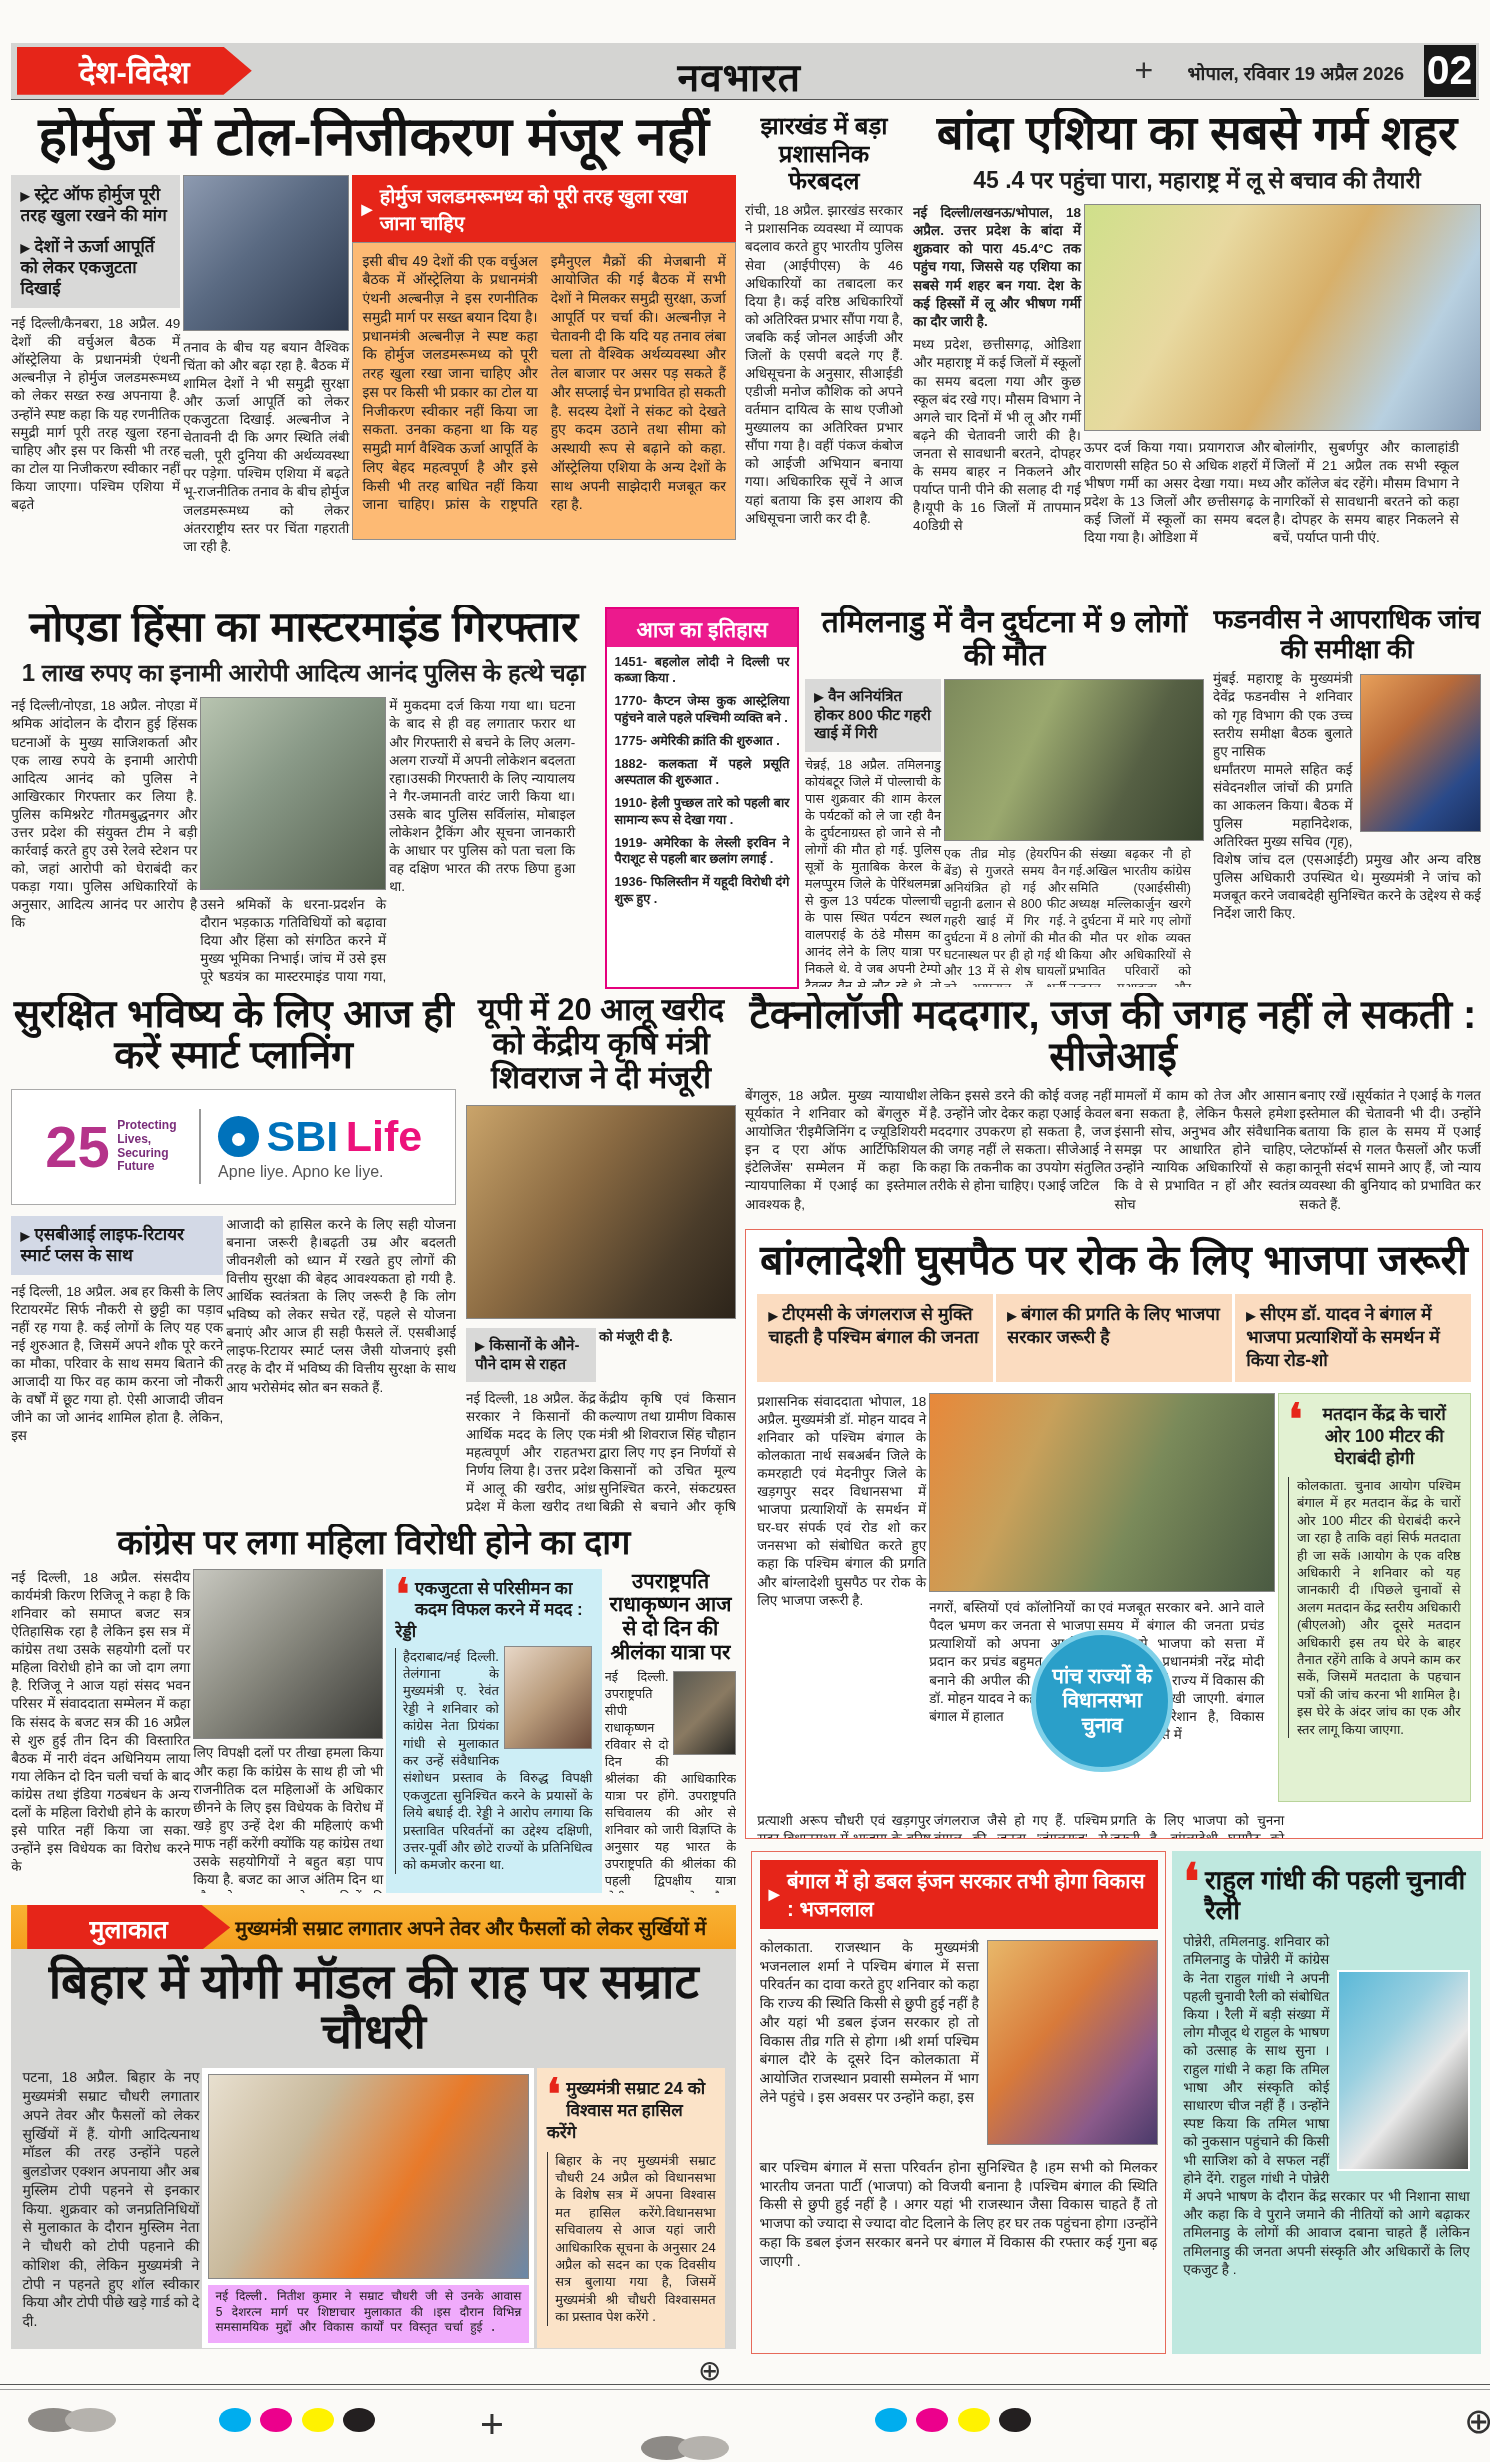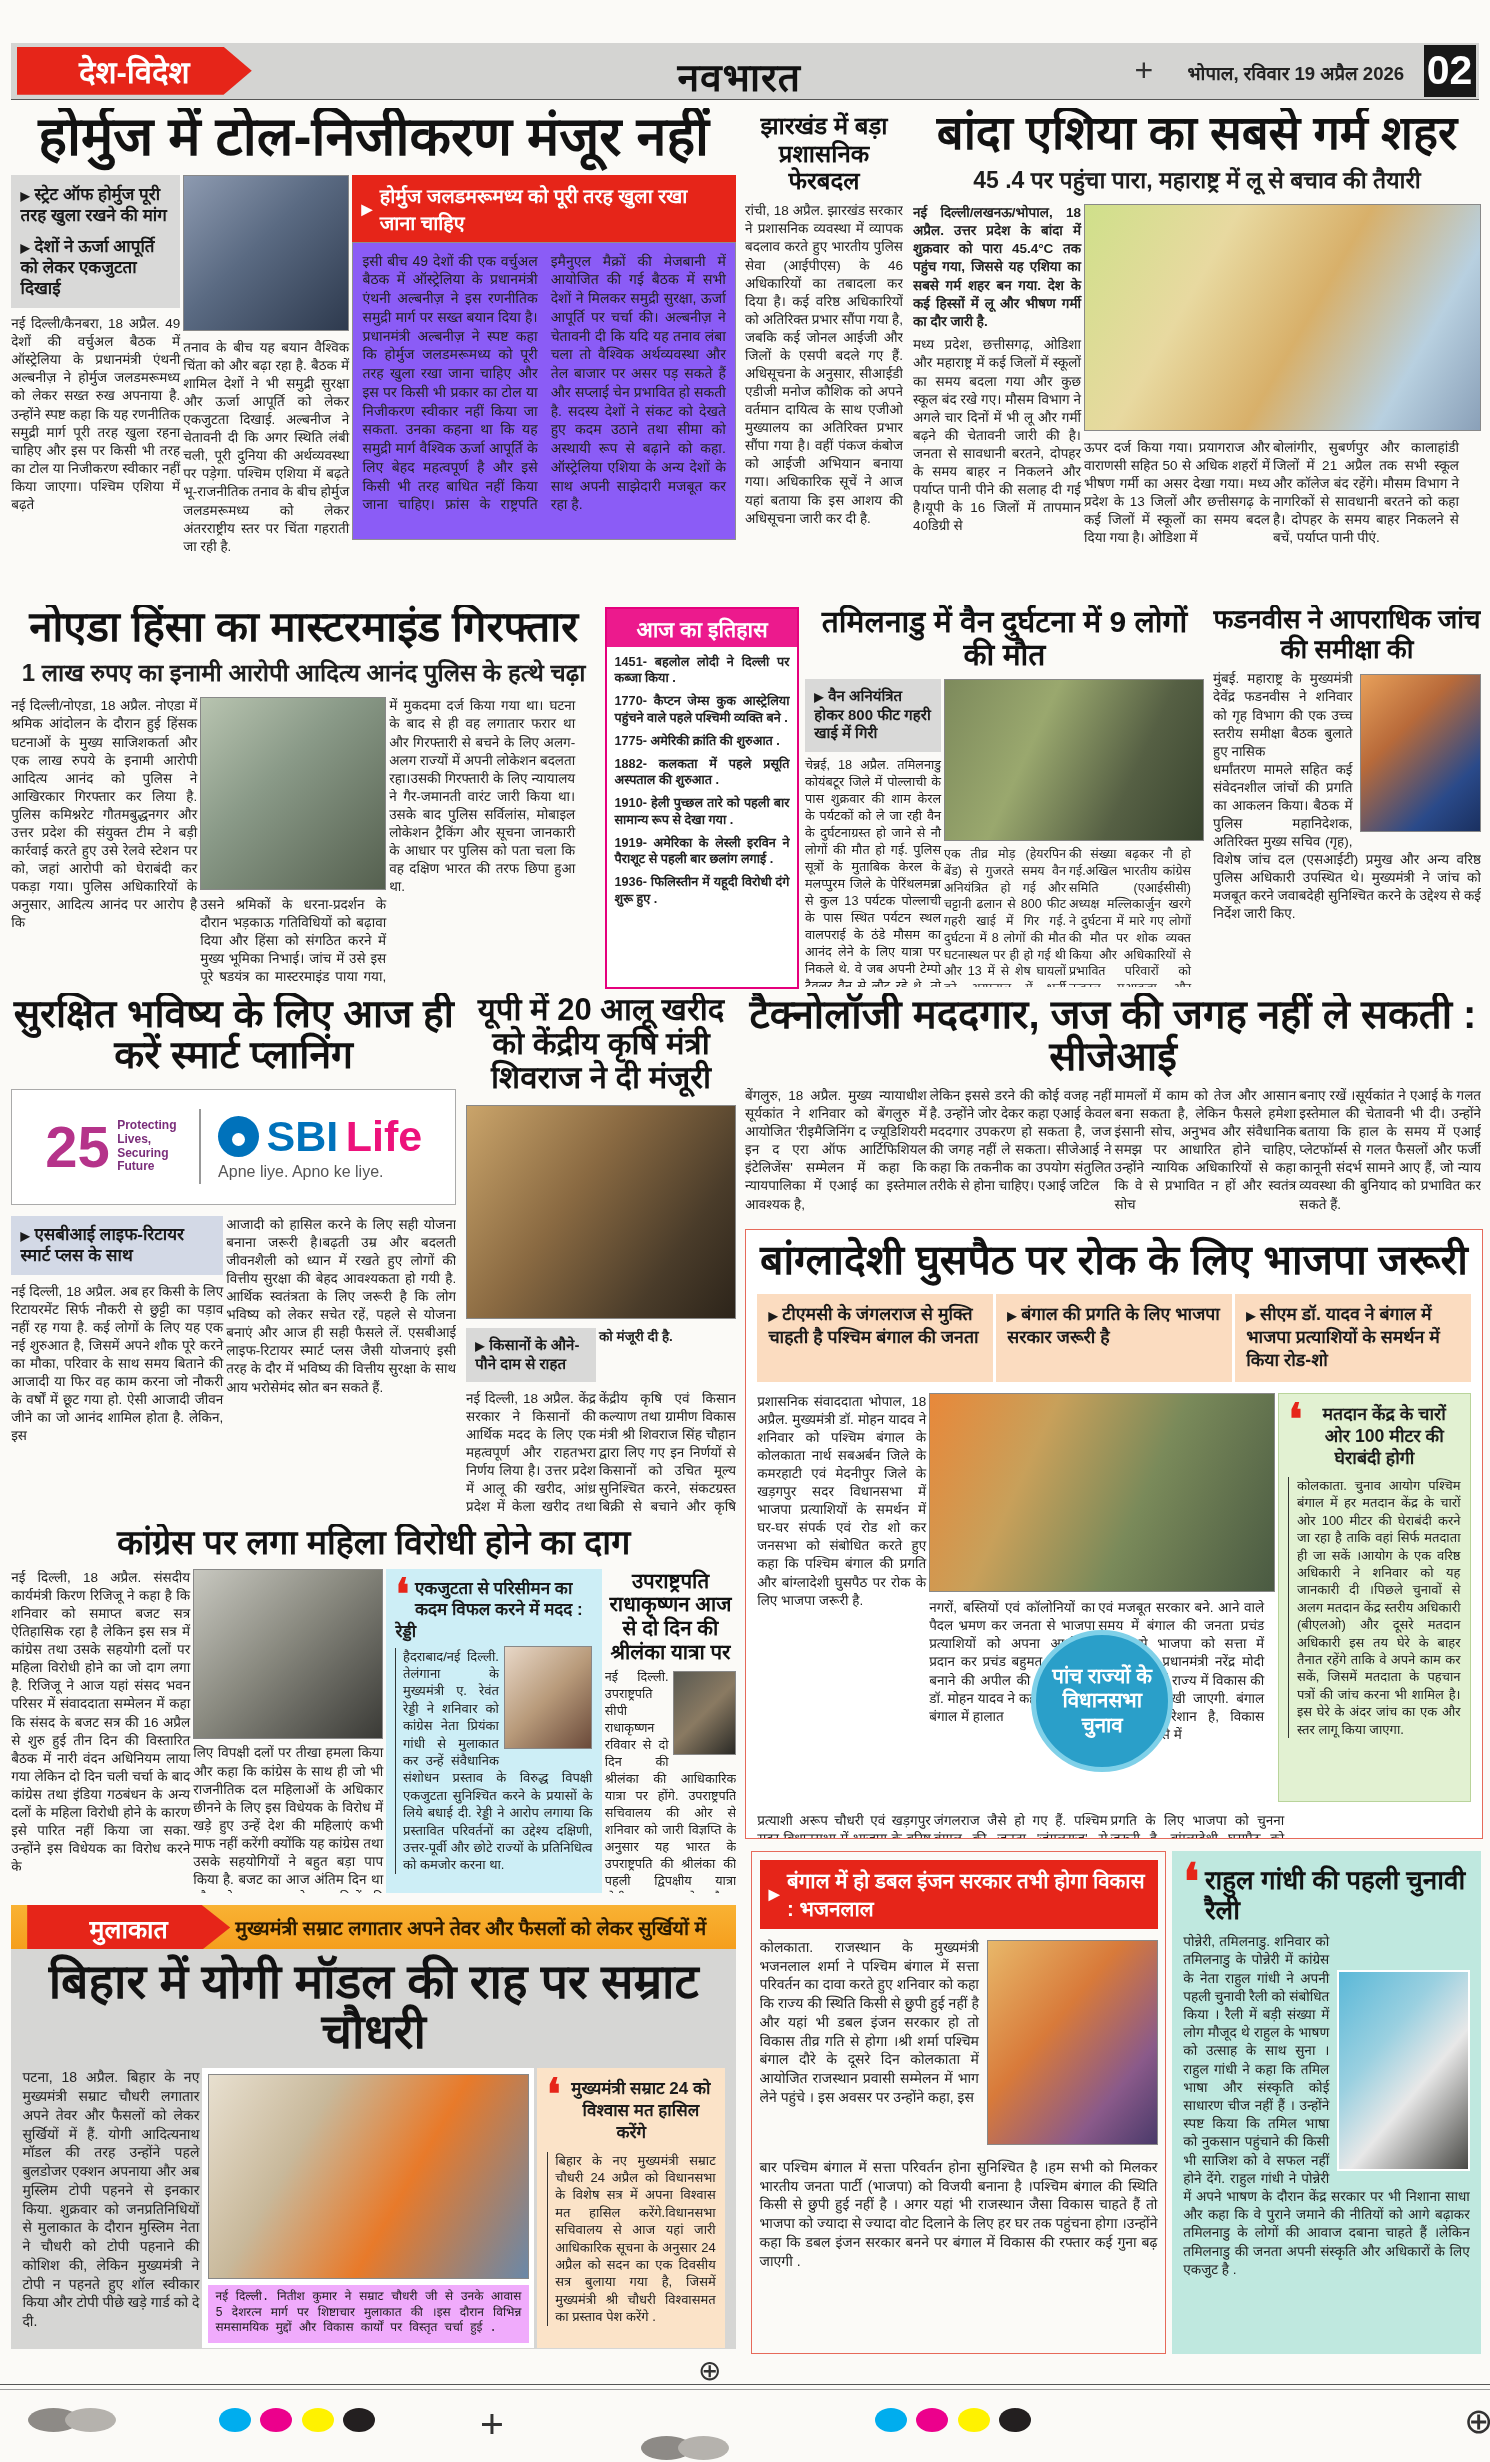--- a/index.html
+++ b/index.html
@@ -22,21 +22,21 @@
   .h-m{font-weight:800;font-size:30px;line-height:1.1;text-align:center;color:#121212;margin:0;}
   .h-s{font-weight:800;font-size:24px;line-height:1.15;text-align:center;color:#121212;margin:0;}
   .sub{font-weight:600;font-size:25px;text-align:center;color:#1e1e1e;margin:5.6px 0 0 0;}
   .body-txt{font-size:13.5px;line-height:1.34;text-align:justify;color:#222;}
   .row{display:flex;gap:3px;}
   .photo{background-size:cover;border:0.9px solid #888;}
   .graybox{background:#d9d9d8;padding:8.4px 9.3px;font-weight:bold;font-size:17px;line-height:1.25;color:#1a1a1a;}
   .tri{color:#1a1a1a;font-size:12px;margin-right:4.7px;}
   .redbar{background:#e62519;color:#fff;font-weight:bold;font-size:19.6px;padding:6.5px 9.3px;display:flex;align-items:center;gap:7.5px;}
   .redbar .wtri{color:#fff;font-size:14px;}
-  .borderbox{border:0.9px solid #8f8f8f;padding:8.4px 9.3px;background:#8b5cf6;}
+  .borderbox{border:0.9px solid #8f8f8f;padding:8.4px 9.3px;background:#fdba74;}
   .magenta-box{border:2.8px solid #e5007d;background:#fff;}
   .magenta-head{background:#ec1a8d;color:#fff;font-weight:bold;font-size:21.4px;text-align:center;padding:4.7px 0;}
   .hist-item{font-size:12.7px;font-weight:bold;line-height:1.3;color:#222;margin:6.5px 7.5px 0 7.5px;text-align:justify;}
   .peach{background:#fbdcc0;padding:9.3px 11.2px;font-weight:bold;font-size:17.7px;line-height:1.3;color:#1a1a1a;}
   .greenbox{background:#e2f1d2;border:0.9px solid #b9d49a;padding:9.3px;}
   .bluebox{background:#cdeef6;padding:9.3px;}
   .tealbox{background:#bfe8df;padding:11.2px;}
   .orangebox{background:#fbe3c8;padding:9.3px;}
   .quote{color:#e62519;font-size:43px;line-height:0.8;font-weight:bold;font-family:"Liberation Serif",serif;}
   .circle-poll{position:absolute;width:142px;height:142px;border-radius:50%;background:#2a9fc9;border:5.6px solid #7fd0e8;
@@ -283,21 +283,21 @@
   <div class="abs" style="left:11.2px;top:1949px;width:725px;height:400px;background:#d6d6d4;padding:7.5px 11.2px;box-sizing:border-box;">
     <h1 class="h-xl" style="font-size:48px;">बिहार में योगी मॉडल की राह पर सम्राट चौधरी</h1>
     <div class="row" style="margin-top:11.2px;">
       <div class="body-txt" style="width:177px;flex:none;font-size:14px;">पटना, 18 अप्रैल. बिहार के नए मुख्यमंत्री सम्राट चौधरी लगातार अपने तेवर और फैसलों को लेकर सुर्खियों में हैं. योगी आदित्यनाथ मॉडल की तरह उन्होंने पहले बुलडोजर एक्शन अपनाया और अब मुस्लिम टोपी पहनने से इनकार किया.  शुक्रवार को जनप्रतिनिधियों से मुलाकात के दौरान मुस्लिम नेता ने चौधरी को टोपी पहनाने की कोशिश की, लेकिन मुख्यमंत्री ने टोपी न पहनते हुए शॉल स्वीकार किया और टोपी पीछे खड़े गार्ड को दे दी.</div>
       <div style="width:332px;flex:none;background:#fff;padding:5.6px;box-sizing:border-box;">
         <div class="photo" style="height:203px;background:linear-gradient(120deg,#e8e0d0 0%,#c8b89a 30%,#e87a2a 60%,#6a88a8 100%);"></div>
         <div class="capbox" style="margin-top:5.6px;">नई दिल्ली. नितीश कुमार ने सम्राट चौधरी जी से उनके आवास 5 देशरत्न मार्ग पर शिष्टाचार मुलाकात की ।इस दौरान विभिन्न समसामयिक मुद्दों और विकास कार्यों पर विस्तृत चर्चा हुई .</div>
       </div>
       <div class="orangebox" style="flex:1;">
         <span class="quote" style="float:left;margin-right:5.6px;">❛</span>
-        <div style="font-weight:800;font-size:17px;line-height:1.3;text-align:center;">मुख्यमंत्री सम्राट 24 को विश्वास मत हासिल करेंगे</div>
+        <div style="font-weight:800;font-size:17px;line-height:1.3;">मुख्यमंत्री सम्राट 24 को विश्वास मत हासिल करेंगे</div>
         <div class="body-txt" style="margin-top:7.5px;font-size:13px;border-left:1.9px solid #333;padding-left:7.5px;">बिहार के नए मुख्यमंत्री सम्राट चौधरी 24 अप्रैल को विधानसभा के विशेष सत्र में अपना विश्वास मत हासिल करेंगे.विधानसभा सचिवालय से आज यहां जारी आधिकारिक सूचना के अनुसार 24 अप्रैल को सदन का एक दिवसीय सत्र बुलाया गया है, जिसमें मुख्यमंत्री श्री चौधरी विश्वासमत का प्रस्ताव पेश करेंगे .</div>
       </div>
     </div>
   </div>
 
   <div class="abs" style="left:751px;top:1851px;width:415px;height:503px;border:0.9px solid #e66a5a;padding:7.5px;box-sizing:border-box;">
     <div class="redbar" style="font-size:20.5px;">
         <span class="wtri">▶</span>
         <span>बंगाल में हो डबल इंजन सरकार तभी होगा विकास : भजनलाल</span>
       </div>

